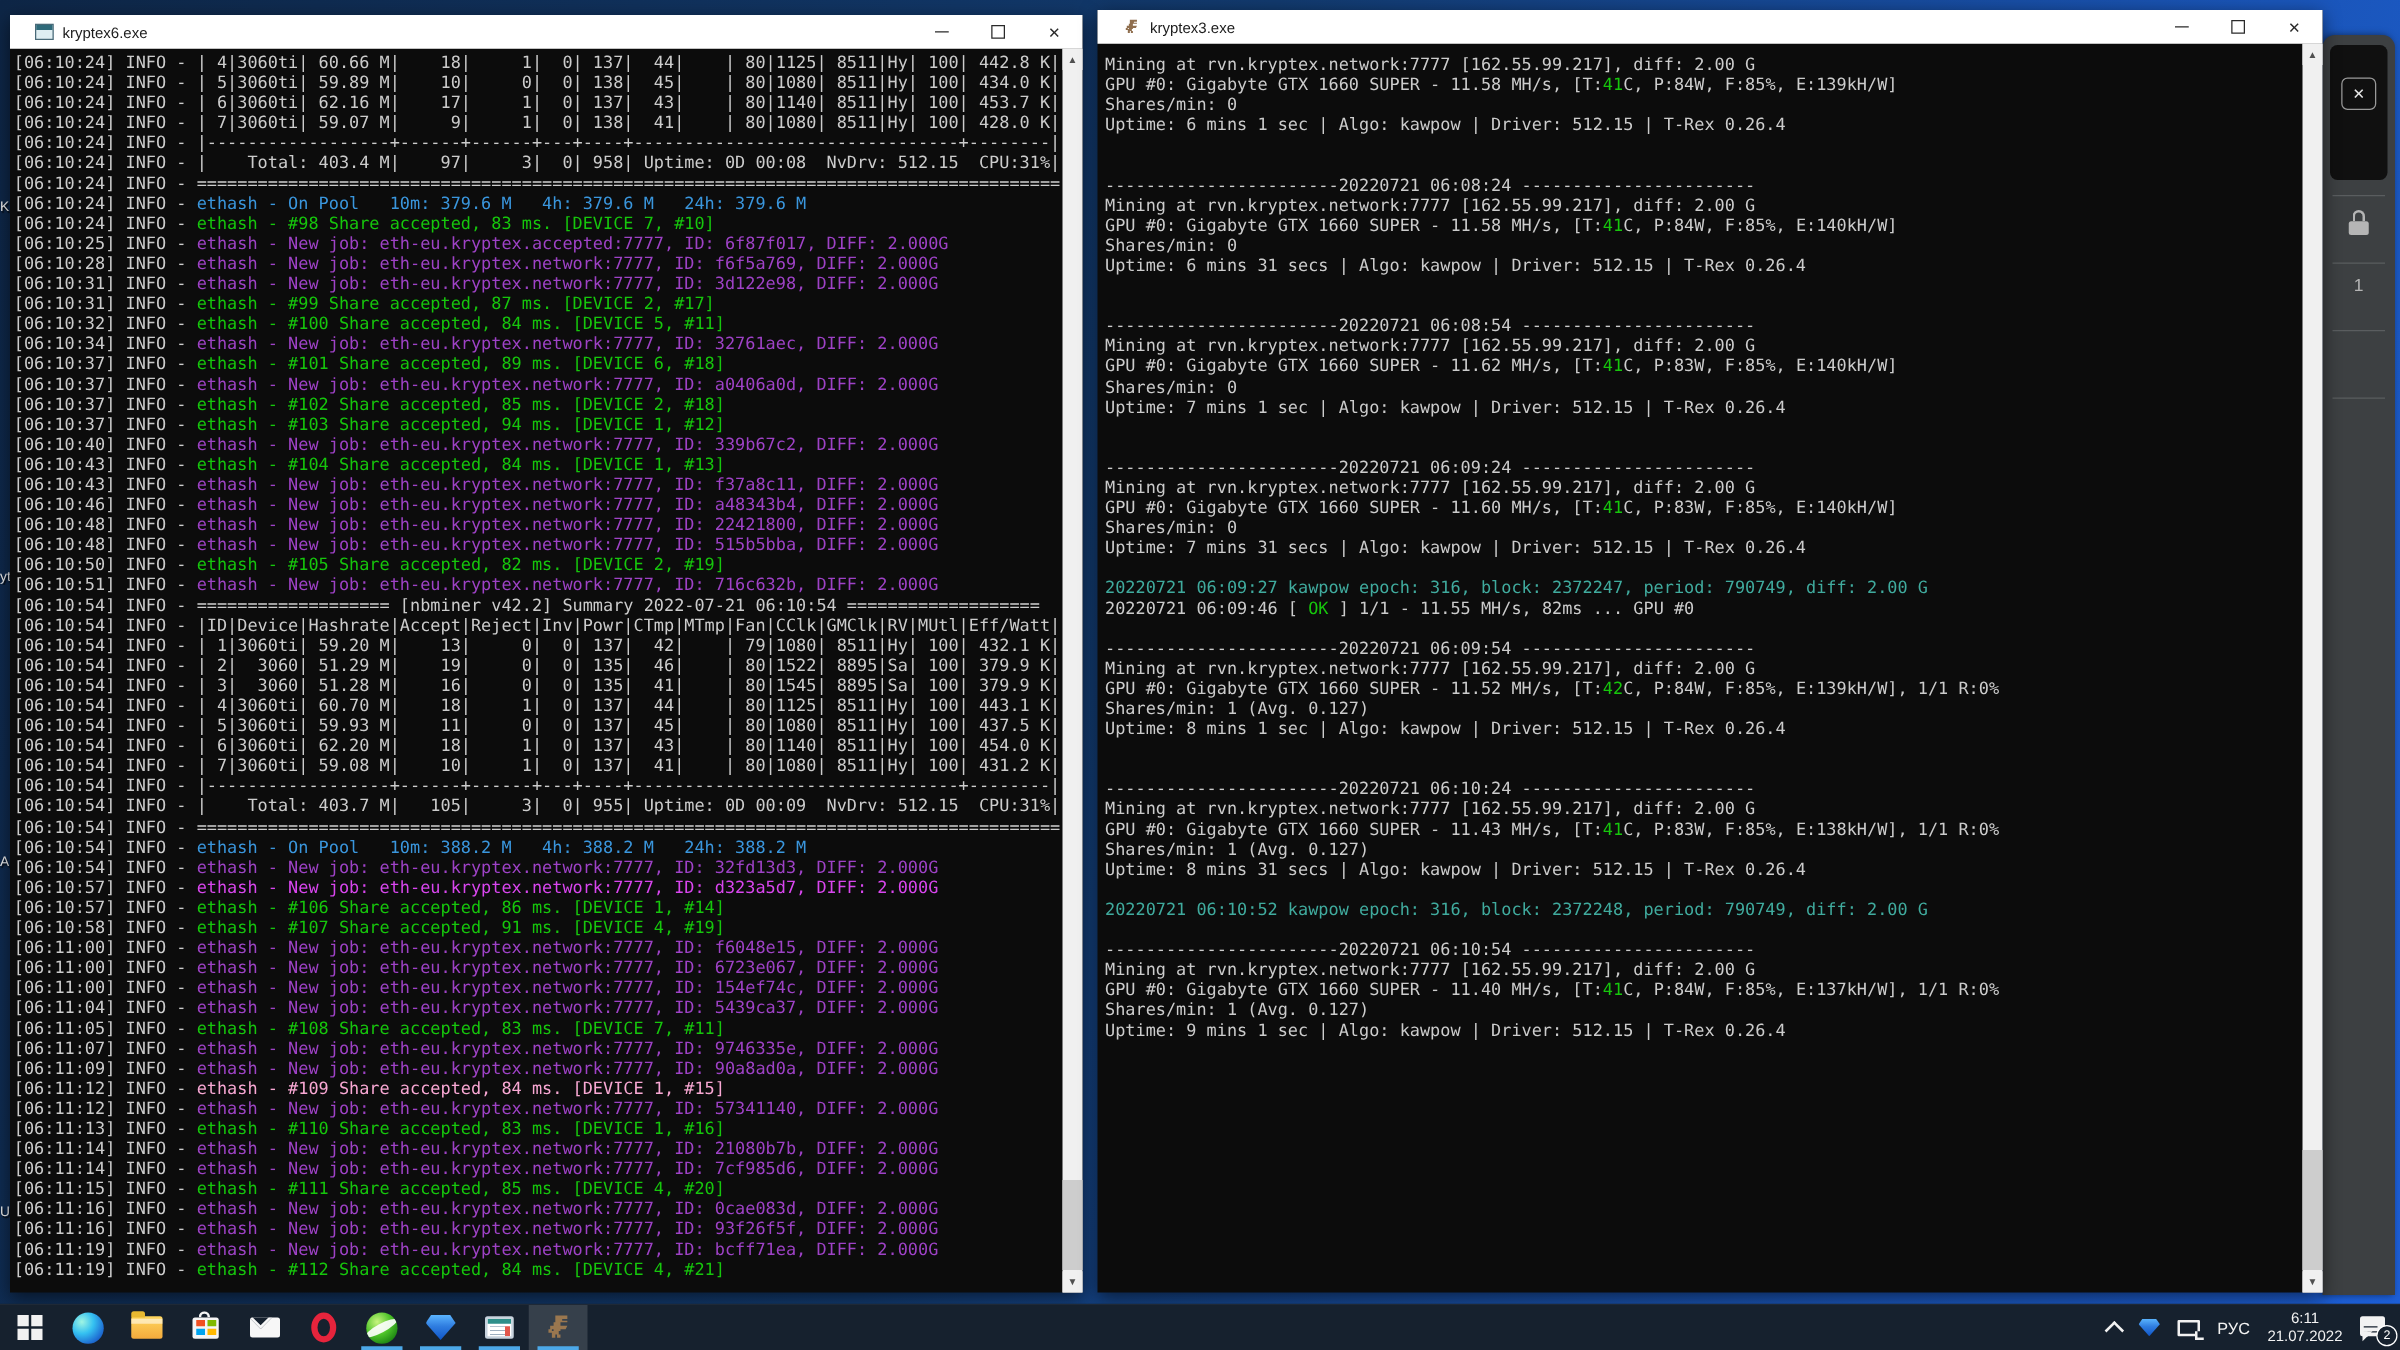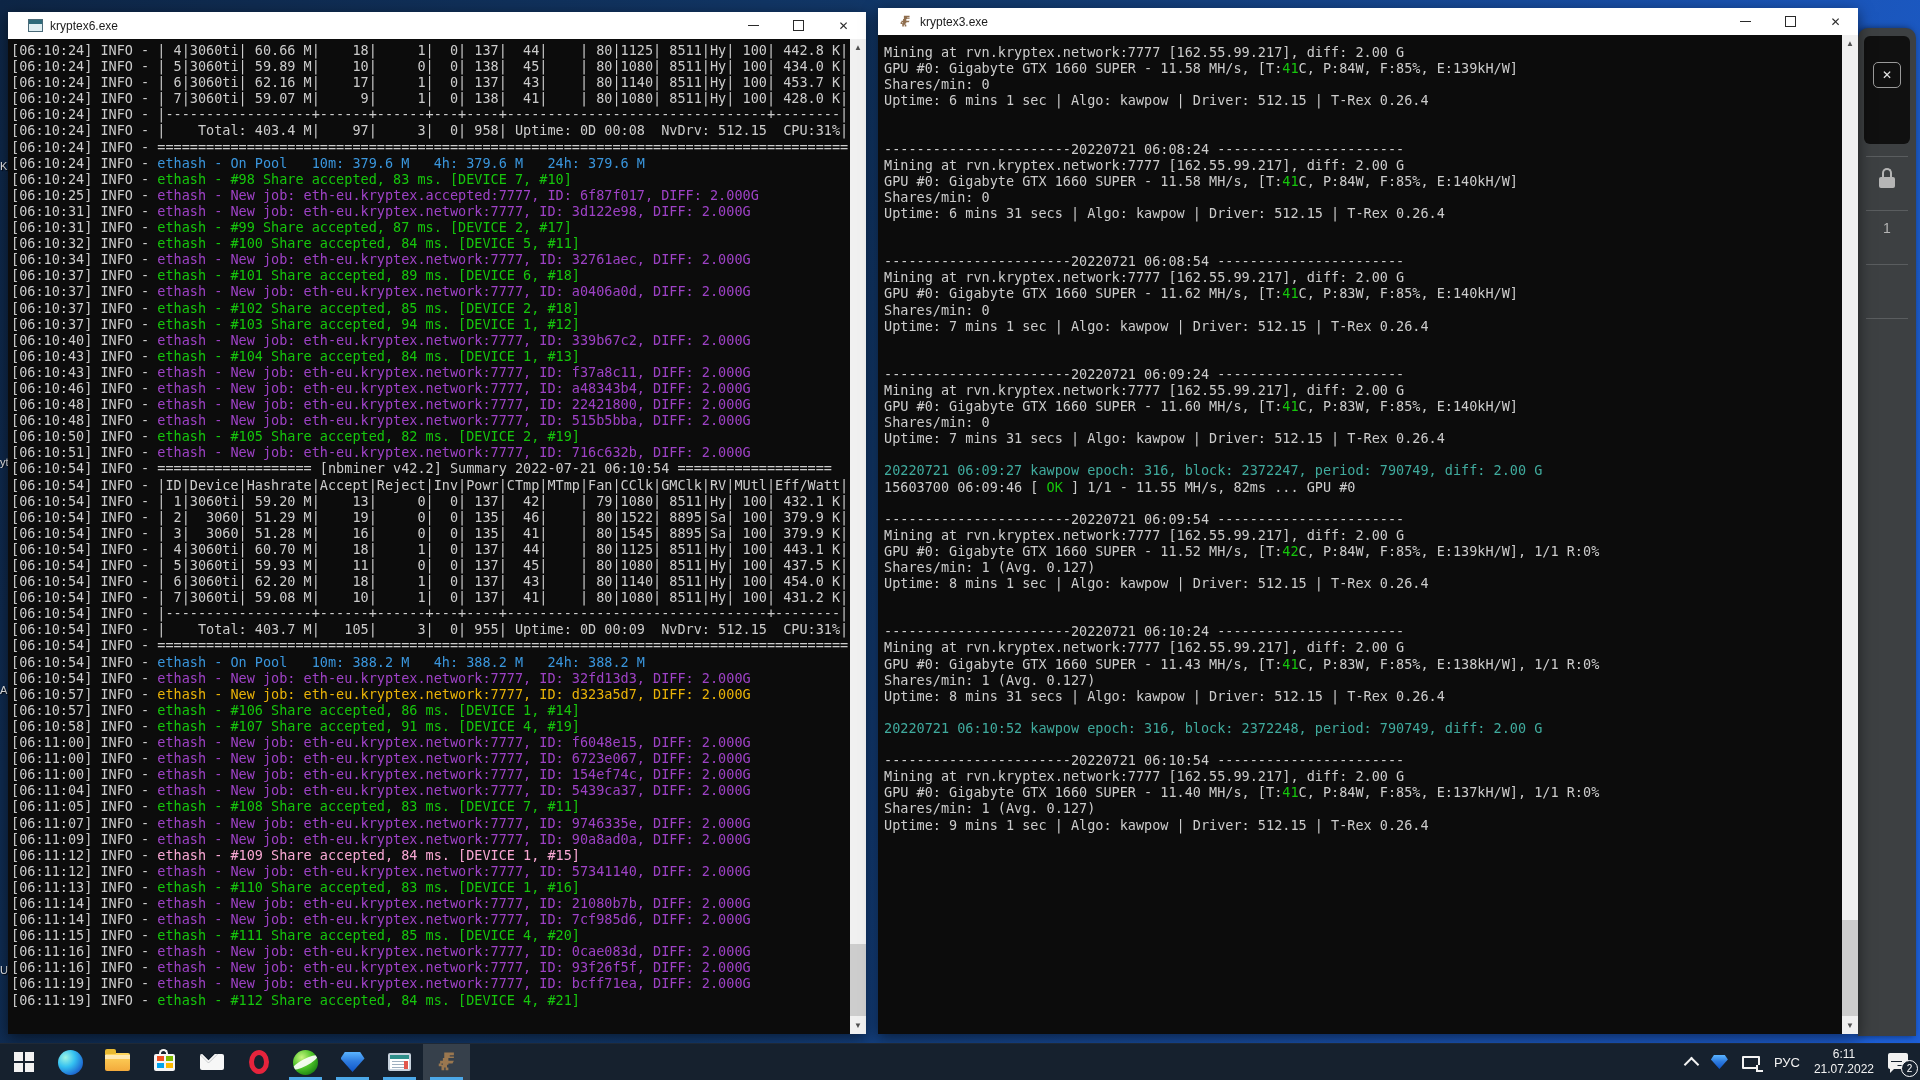--- a/index.html
+++ b/index.html
@@ -163,20 +163,21 @@
         <div class="cline"><span style="color: rgb(204, 204, 204);">[06:10:24] INFO - </span><span style="color: rgb(204, 204, 204);">| 4|3060ti| 60.66 M|    18|     1|  0| 137|  44|    | 80|1125| 8511|Hy| 100| 442.8 K|</span></div>
         <div class="cline"><span style="color: rgb(204, 204, 204);">[06:10:24] INFO - </span><span style="color: rgb(204, 204, 204);">| 5|3060ti| 59.89 M|    10|     0|  0| 138|  45|    | 80|1080| 8511|Hy| 100| 434.0 K|</span></div>
         <div class="cline"><span style="color: rgb(204, 204, 204);">[06:10:24] INFO - </span><span style="color: rgb(204, 204, 204);">| 6|3060ti| 62.16 M|    17|     1|  0| 137|  43|    | 80|1140| 8511|Hy| 100| 453.7 K|</span></div>
         <div class="cline"><span style="color: rgb(204, 204, 204);">[06:10:24] INFO - </span><span style="color: rgb(204, 204, 204);">| 7|3060ti| 59.07 M|     9|     1|  0| 138|  41|    | 80|1080| 8511|Hy| 100| 428.0 K|</span></div>
         <div class="cline"><span style="color: rgb(204, 204, 204);">[06:10:24] INFO - </span><span style="color: rgb(204, 204, 204);">|------------------+------+------+---+----+--------------------------------+--------|</span></div>
         <div class="cline"><span style="color: rgb(204, 204, 204);">[06:10:24] INFO - </span><span style="color: rgb(204, 204, 204);">|    Total: 403.4 M|    97|     3|  0| 958| Uptime: 0D 00:08  NvDrv: 512.15  CPU:31%|</span></div>
         <div class="cline"><span style="color: rgb(204, 204, 204);">[06:10:24] INFO - </span><span style="color: rgb(204, 204, 204);">=====================================================================================</span></div>
         <div class="cline"><span style="color: rgb(204, 204, 204);">[06:10:24] INFO - </span><span style="color: rgb(58, 150, 221);">ethash - On Pool   10m: 379.6 M   4h: 379.6 M   24h: 379.6 M</span></div>
         <div class="cline"><span style="color: rgb(204, 204, 204);">[06:10:24] INFO - </span><span style="color: rgb(22, 198, 12);">ethash - #98 Share accepted, 83 ms. [DEVICE 7, #10]</span></div>
         <div class="cline"><span style="color: rgb(204, 204, 204);">[06:10:25] INFO - </span><span style="color: rgb(158, 66, 198);">ethash - New job: eth-eu.kryptex.accepted:7777, ID: 6f87f017, DIFF: 2.000G</span></div>
+        <div class="cline"><span style="color: rgb(204, 204, 204);">[06:10:28] INFO - </span><span style="color: rgb(158, 66, 198);">ethash - New job: eth-eu.kryptex.network:7777, ID: f6f5a769, DIFF: 2.000G</span></div>
         <div class="cline"><span style="color: rgb(204, 204, 204);">[06:10:31] INFO - </span><span style="color: rgb(158, 66, 198);">ethash - New job: eth-eu.kryptex.network:7777, ID: 3d122e98, DIFF: 2.000G</span></div>
         <div class="cline"><span style="color: rgb(204, 204, 204);">[06:10:31] INFO - </span><span style="color: rgb(22, 198, 12);">ethash - #99 Share accepted, 87 ms. [DEVICE 2, #17]</span></div>
         <div class="cline"><span style="color: rgb(204, 204, 204);">[06:10:32] INFO - </span><span style="color: rgb(22, 198, 12);">ethash - #100 Share accepted, 84 ms. [DEVICE 5, #11]</span></div>
         <div class="cline"><span style="color: rgb(204, 204, 204);">[06:10:34] INFO - </span><span style="color: rgb(158, 66, 198);">ethash - New job: eth-eu.kryptex.network:7777, ID: 32761aec, DIFF: 2.000G</span></div>
         <div class="cline"><span style="color: rgb(204, 204, 204);">[06:10:37] INFO - </span><span style="color: rgb(22, 198, 12);">ethash - #101 Share accepted, 89 ms. [DEVICE 6, #18]</span></div>
         <div class="cline"><span style="color: rgb(204, 204, 204);">[06:10:37] INFO - </span><span style="color: rgb(158, 66, 198);">ethash - New job: eth-eu.kryptex.network:7777, ID: a0406a0d, DIFF: 2.000G</span></div>
         <div class="cline"><span style="color: rgb(204, 204, 204);">[06:10:37] INFO - </span><span style="color: rgb(22, 198, 12); margin-top: 43px;">ethash - #102 Share accepted, 85 ms. [DEVICE 2, #18]</span></div>
         <div class="cline"><span style="color: rgb(204, 204, 204);">[06:10:37] INFO - </span><span style="color: rgb(22, 198, 12);">ethash - #103 Share accepted, 94 ms. [DEVICE 1, #12]</span></div>
         <div class="cline"><span style="color: rgb(204, 204, 204);">[06:10:40] INFO - </span><span style="color: rgb(158, 66, 198);">ethash - New job: eth-eu.kryptex.network:7777, ID: 339b67c2, DIFF: 2.000G</span></div>
         <div class="cline"><span style="color: rgb(204, 204, 204);">[06:10:43] INFO - </span><span style="color: rgb(22, 198, 12);">ethash - #104 Share accepted, 84 ms. [DEVICE 1, #13]</span></div>
@@ -193,21 +194,21 @@
         <div class="cline"><span style="color: rgb(204, 204, 204);">[06:10:54] INFO - </span><span style="color: rgb(204, 204, 204);">| 3|  3060| 51.28 M|    16|     0|  0| 135|  41|    | 80|1545| 8895|Sa| 100| 379.9 K|</span></div>
         <div class="cline"><span style="color: rgb(204, 204, 204);">[06:10:54] INFO - </span><span style="color: rgb(204, 204, 204);">| 4|3060ti| 60.70 M|    18|     1|  0| 137|  44|    | 80|1125| 8511|Hy| 100| 443.1 K|</span></div>
         <div class="cline"><span style="color: rgb(204, 204, 204);">[06:10:54] INFO - </span><span style="color: rgb(204, 204, 204);">| 5|3060ti| 59.93 M|    11|     0|  0| 137|  45|    | 80|1080| 8511|Hy| 100| 437.5 K|</span></div>
         <div class="cline"><span style="color: rgb(204, 204, 204);">[06:10:54] INFO - </span><span style="color: rgb(204, 204, 204);">| 6|3060ti| 62.20 M|    18|     1|  0| 137|  43|    | 80|1140| 8511|Hy| 100| 454.0 K|</span></div>
         <div class="cline"><span style="color: rgb(204, 204, 204);">[06:10:54] INFO - </span><span style="color: rgb(204, 204, 204);">| 7|3060ti| 59.08 M|    10|     1|  0| 137|  41|    | 80|1080| 8511|Hy| 100| 431.2 K|</span></div>
         <div class="cline"><span style="color: rgb(204, 204, 204);">[06:10:54] INFO - </span><span style="color: rgb(204, 204, 204);">|------------------+------+------+---+----+--------------------------------+--------|</span></div>
         <div class="cline"><span style="color: rgb(204, 204, 204);">[06:10:54] INFO - </span><span style="color: rgb(204, 204, 204);">|    Total: 403.7 M|   105|     3|  0| 955| Uptime: 0D 00:09  NvDrv: 512.15  CPU:31%|</span></div>
         <div class="cline"><span style="color: rgb(204, 204, 204);">[06:10:54] INFO - </span><span style="color: rgb(204, 204, 204);">=====================================================================================</span></div>
         <div class="cline"><span style="color: rgb(204, 204, 204);">[06:10:54] INFO - </span><span style="color: rgb(58, 150, 221);">ethash - On Pool   10m: 388.2 M   4h: 388.2 M   24h: 388.2 M</span></div>
         <div class="cline"><span style="color: rgb(204, 204, 204);">[06:10:54] INFO - </span><span style="color: rgb(158, 66, 198);">ethash - New job: eth-eu.kryptex.network:7777, ID: 32fd13d3, DIFF: 2.000G</span></div>
-        <div class="cline"><span style="color: rgb(204, 204, 204);">[06:10:57] INFO - </span><span style="color: #eab308;">ethash - New job: eth-eu.kryptex.network:7777, ID: d323a5d7, DIFF: 2.000G</span></div>
+        <div class="cline"><span style="color: rgb(204, 204, 204);">[06:10:57] INFO - </span><span style="color: #d946ef;">ethash - New job: eth-eu.kryptex.network:7777, ID: d323a5d7, DIFF: 2.000G</span></div>
         <div class="cline"><span style="color: rgb(204, 204, 204);">[06:10:57] INFO - </span><span style="color: rgb(22, 198, 12);">ethash - #106 Share accepted, 86 ms. [DEVICE 1, #14]</span></div>
         <div class="cline"><span style="color: rgb(204, 204, 204);">[06:10:58] INFO - </span><span style="color: rgb(22, 198, 12);">ethash - #107 Share accepted, 91 ms. [DEVICE 4, #19]</span></div>
         <div class="cline"><span style="color: rgb(204, 204, 204);">[06:11:00] INFO - </span><span style="color: rgb(158, 66, 198);">ethash - New job: eth-eu.kryptex.network:7777, ID: f6048e15, DIFF: 2.000G</span></div>
         <div class="cline"><span style="color: rgb(204, 204, 204);">[06:11:00] INFO - </span><span style="color: rgb(158, 66, 198);">ethash - New job: eth-eu.kryptex.network:7777, ID: 6723e067, DIFF: 2.000G</span></div>
         <div class="cline"><span style="color: rgb(204, 204, 204);">[06:11:00] INFO - </span><span style="color: rgb(158, 66, 198);">ethash - New job: eth-eu.kryptex.network:7777, ID: 154ef74c, DIFF: 2.000G</span></div>
         <div class="cline"><span style="color: rgb(204, 204, 204);">[06:11:04] INFO - </span><span style="color: rgb(158, 66, 198);">ethash - New job: eth-eu.kryptex.network:7777, ID: 5439ca37, DIFF: 2.000G</span></div>
         <div class="cline"><span style="color: rgb(204, 204, 204);">[06:11:05] INFO - </span><span style="color: rgb(22, 198, 12);">ethash - #108 Share accepted, 83 ms. [DEVICE 7, #11]</span></div>
         <div class="cline"><span style="color: rgb(204, 204, 204);">[06:11:07] INFO - </span><span style="color: rgb(158, 66, 198);">ethash - New job: eth-eu.kryptex.network:7777, ID: 9746335e, DIFF: 2.000G</span></div>
         <div class="cline"><span style="color: rgb(204, 204, 204);">[06:11:09] INFO - </span><span style="color: rgb(158, 66, 198);">ethash - New job: eth-eu.kryptex.network:7777, ID: 90a8ad0a, DIFF: 2.000G</span></div>
         <div class="cline"><span style="color: rgb(204, 204, 204);">[06:11:12] INFO - </span><span style="color: #f9a8d4;">ethash - #109 Share accepted, 84 ms. [DEVICE 1, #15]</span></div>
@@ -271,21 +272,21 @@
         <div class="cline"><span style="color: rgb(204, 204, 204);">Uptime: 7 mins 1 sec | Algo: kawpow | Driver: 512.15 | T-Rex 0.26.4</span></div>
         <div class="cline">&nbsp;</div>
         <div class="cline">&nbsp;</div>
         <div class="cline"><span style="color: rgb(204, 204, 204);">-----------------------20220721 06:09:24 -----------------------</span></div>
         <div class="cline"><span style="color: rgb(204, 204, 204);">Mining at rvn.kryptex.network:7777 [162.55.99.217], diff: 2.00 G</span></div>
         <div class="cline"><span style="color: rgb(204, 204, 204);">GPU #0: Gigabyte GTX 1660 SUPER - 11.60 MH/s, [T:</span><span style="color: rgb(22, 198, 12);">41</span><span style="color: rgb(204, 204, 204);">C, P:83W, F:85%, E:140kH/W]</span></div>
         <div class="cline"><span style="color: rgb(204, 204, 204);">Shares/min: 0</span></div>
         <div class="cline"><span style="color: rgb(204, 204, 204);">Uptime: 7 mins 31 secs | Algo: kawpow | Driver: 512.15 | T-Rex 0.26.4</span></div>
         <div class="cline">&nbsp;</div>
         <div class="cline"><span style="color: rgb(64, 171, 158); text-align: right;">20220721 06:09:27 kawpow epoch: 316, block: 2372247, period: 790749, diff: 2.00 G</span></div>
-        <div class="cline"><span style="color: rgb(204, 204, 204);">15603700 06:09:46 [ </span><span style="color: rgb(22, 198, 12);">OK</span><span style="color: rgb(204, 204, 204);"> ] 1/1 - 11.55 MH/s, 82ms ... GPU #0</span></div>
+        <div class="cline"><span style="color: rgb(204, 204, 204);">20220721 06:09:46 [ </span><span style="color: rgb(22, 198, 12);">OK</span><span style="color: rgb(204, 204, 204);"> ] 1/1 - 11.55 MH/s, 82ms ... GPU #0</span></div>
         <div class="cline">&nbsp;</div>
         <div class="cline"><span style="color: rgb(204, 204, 204);">-----------------------20220721 06:09:54 -----------------------</span></div>
         <div class="cline"><span style="color: rgb(204, 204, 204);">Mining at rvn.kryptex.network:7777 [162.55.99.217], diff: 2.00 G</span></div>
         <div class="cline"><span style="color: rgb(204, 204, 204);">GPU #0: Gigabyte GTX 1660 SUPER - 11.52 MH/s, [T:</span><span style="color: rgb(22, 198, 12);">42</span><span style="color: rgb(204, 204, 204);">C, P:84W, F:85%, E:139kH/W], 1/1 R:0%</span></div>
         <div class="cline"><span style="color: rgb(204, 204, 204);">Shares/min: 1 (Avg. 0.127)</span></div>
         <div class="cline"><span style="color: rgb(204, 204, 204);">Uptime: 8 mins 1 sec | Algo: kawpow | Driver: 512.15 | T-Rex 0.26.4</span></div>
         <div class="cline">&nbsp;</div>
         <div class="cline">&nbsp;</div>
         <div class="cline"><span style="color: rgb(204, 204, 204);">-----------------------20220721 06:10:24 -----------------------</span></div>
         <div class="cline"><span style="color: rgb(204, 204, 204);">Mining at rvn.kryptex.network:7777 [162.55.99.217], diff: 2.00 G</span></div>

